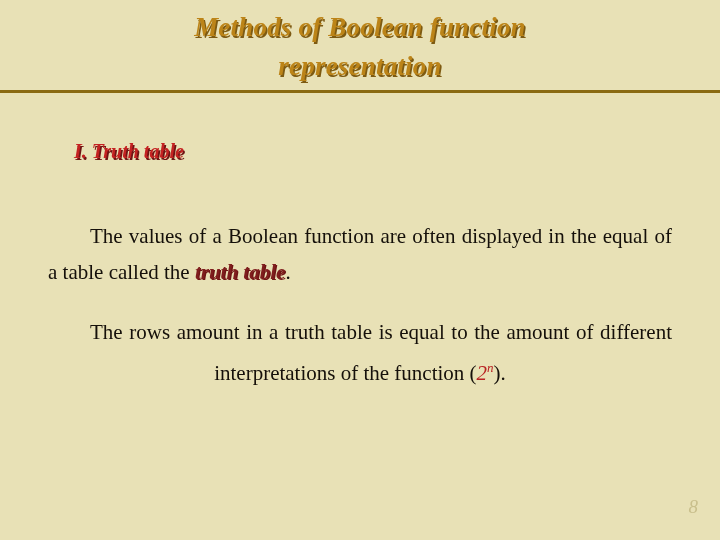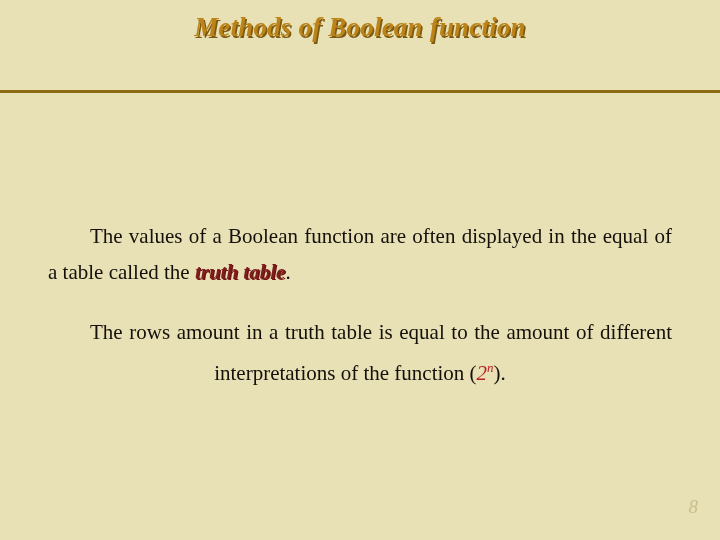--- a/index.html
+++ b/index.html
@@ -114,24 +114,26 @@
     color: #c9bf8c;
   }
 </style>
 </head>
 <body>
 
 <div class="slide">
 
   <div class="title-block">
     <div class="title-line">Methods of Boolean function</div>
+    <div class="title-line">representation</div>
   </div>
 
   <div class="divider"></div>
 
+  <div class="section-heading">I. Truth table</div>
 
   <div class="body-area">
 
     <p class="para">
       <span>The values of a Boolean function are often displayed in the equal of a table called the </span><span class="emph-red">truth table</span><span>.</span>
     </p>
 
     <p class="para para-last-line-center">
       <span>The rows amount in a truth table is equal to the amount of different interpretations of the function (</span><span class="math-red"><span>2</span><sup>n</sup></span><span>).</span>
     </p>

